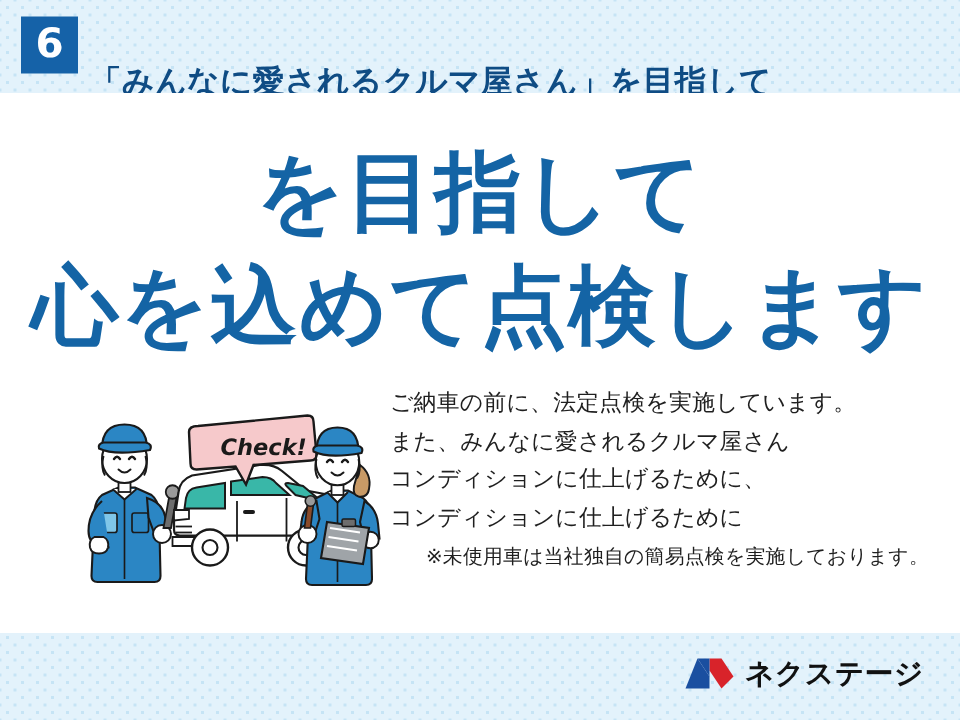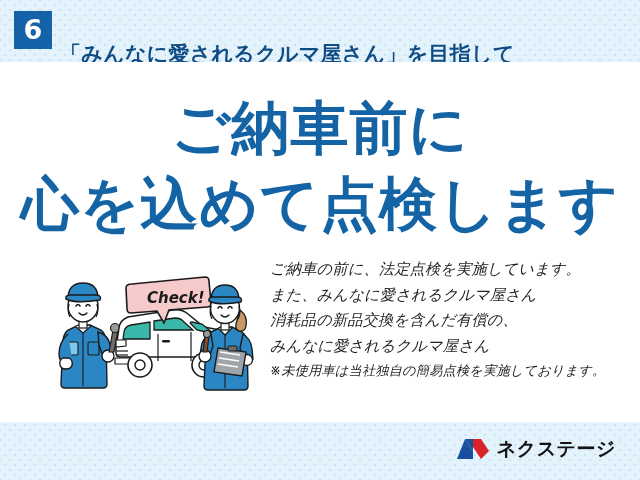--- a/index.html
+++ b/index.html
@@ -78,35 +78,35 @@
     font-size: 58px;
   }
   #headline2 {
     top: 104px;
     font-size: 58px;
   }
 
   
   #body-copy {
     position: absolute;
-    left: 270px; top: 194px;
+    left: 260px; top: 194px;
     width: 370px;
     color: #1f1f1f;
     font-size: 15.2px;
     line-height: 25.6px;
     letter-spacing: 0.2px;
     white-space: nowrap;
-    font-style: italic;
   }
   #body-copy .line { display: block; }
   #body-copy .note {
     display: block;
     font-size: 13.2px;
     line-height: 22px;
     margin-top: 2px;
+    margin-left: 24px;
   }
 
   
   #illustration {
     position: absolute;
     left: 58px; top: 208px;
     width: 205px; height: 130px;
   }
 
   
@@ -136,21 +136,21 @@
 
 <div id="page">
 
   <div id="header">
     <div id="badge">6</div>
     <div id="header-title">「みんなに愛されるクルマ屋さん」を目指して</div>
   </div>
 
   <div id="card">
 
-    <div id="headline1">ご納車前に</div>
+    <div id="headline1">を目指して</div>
 
     <div id="illustration">
       <svg viewBox="0 0 205 130" width="205" height="130">
 
         <g>
 
           <path d="M10 60 q-4 3 -5 10 l-2 44 q0 4 4 4 l38 0 q4 0 4 -4 l-1 -44 q-1 -7 -5 -10 l-11 -5 l-11 0 z" fill="#2b86c4" stroke="#1a1a1a" stroke-width="1.4"></path>
 
           <rect x="9" y="72" width="11" height="13" rx="1.5" fill="#7fc6e8" stroke="#1a1a1a" stroke-width="1.1"></rect>
 
@@ -262,22 +262,22 @@
           <path d="M163 45 q4 4 8 0" fill="none" stroke="#1a1a1a" stroke-width="1.3" stroke-linecap="round"></path>
         </g>
       </svg>
     </div>
 
     <div id="headline2">心を込めて点検します</div>
 
     <div id="body-copy">
       <span class="line">ご納車の前に、法定点検を実施しています。</span>
       <span class="line">また、みんなに愛されるクルマ屋さん</span>
-      <span class="line">消耗品の新品交換を含んだ有償の、</span>
-      <span class="line">みんなに愛されるクルマ屋さん</span>
+      <span class="line">コンディションに仕上げるために、</span>
+      <span class="line">コンディションに仕上げるために</span>
       <span class="note">※未使用車は当社独自の簡易点検を実施しております。</span>
     </div>
   </div>
 
   <div id="footer">
     <div id="logo">
       <svg width="34" height="22" viewBox="0 0 34 22">
         <path d="M1 21 L9 1 L17 13 L17 21 Z" fill="#1a4fa0"></path>
         <path d="M17 1 L25 1 L33 13 L25 21 L17 9 Z" fill="#d8232a"></path>
         <path d="M9 1 L17 1 L17 13 Z" fill="#1a4fa0"></path>

